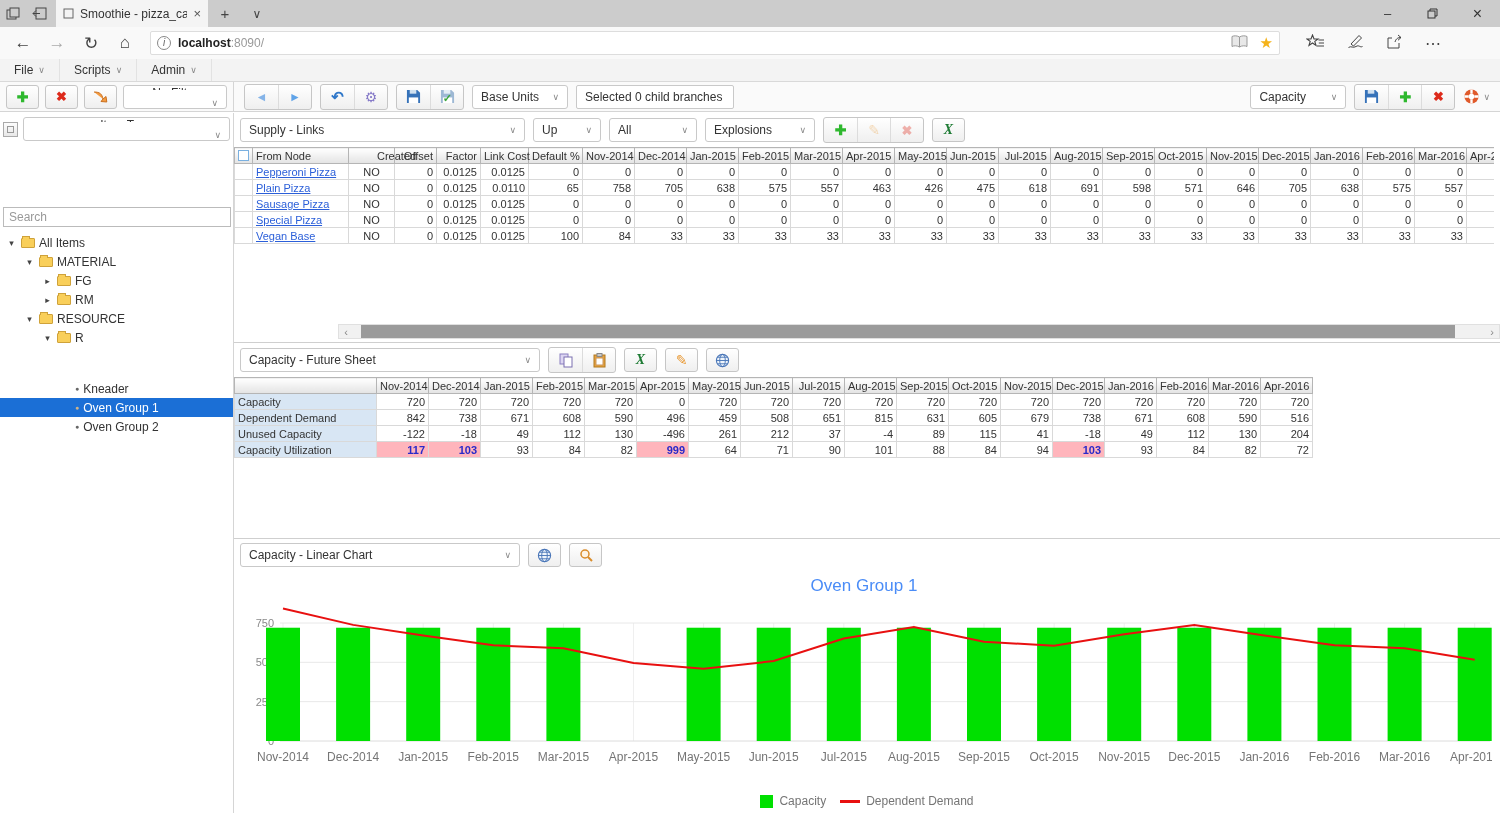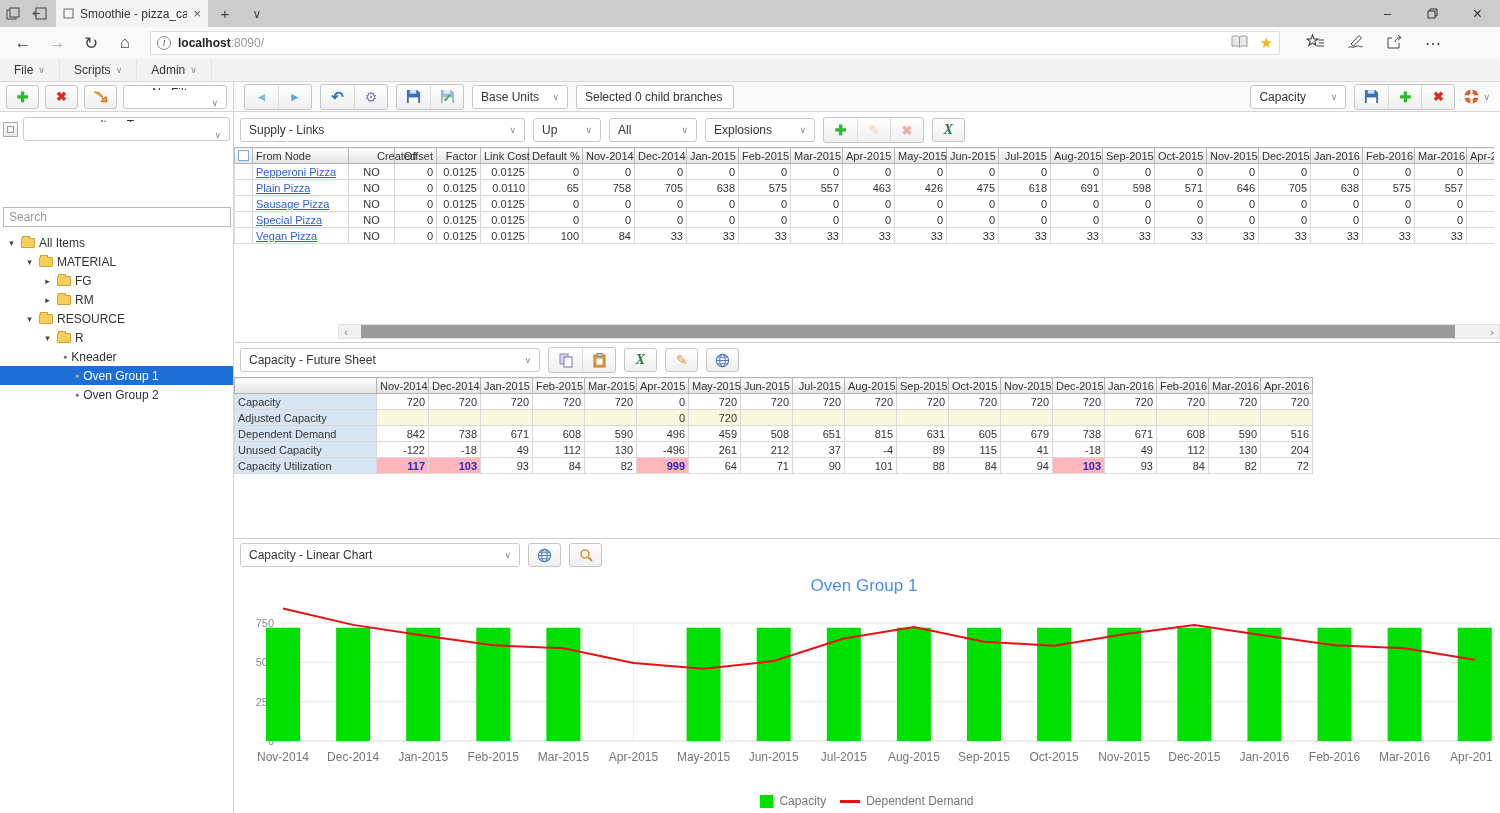--- a/index.html
+++ b/index.html
@@ -324,21 +324,21 @@
           <div class="tree-row" style="padding-left: 24px;">
             <span class="arrow">▾</span>
             <span class="folder-ic"></span>
             <span>RESOURCE</span>
           </div>
           <div class="tree-row" style="padding-left: 42px;">
             <span class="arrow">▾</span>
             <span class="folder-ic"></span>
             <span>R</span>
           </div>
-          <div class="tree-row" style="padding-left: 48px;">
+          <div class="tree-row" style="padding-left: 60px; margin-top: 32px;">
             <span class="arrow"></span>
             <span class="bullet">●</span>
             <span>Kneader</span>
           </div>
           <div class="tree-row selected" style="padding-left: 60px; background: rgb(27, 111, 214);">
             <span class="arrow"></span>
             <span class="bullet">●</span>
             <span>Oven Group 1</span>
           </div>
           <div class="tree-row" style="padding-left: 60px;">
@@ -548,21 +548,21 @@
                   <td class="num">0</td>
                   <td class="num">0</td>
                   <td class="num">0</td>
                   <td class="num">0</td>
                   <td class="num">0</td>
                   <td class="num">0</td>
                   <td class="num"></td>
                 </tr>
                 <tr>
                   <td></td>
-                  <td><a href="#" style="color: rgb(43, 95, 217);">Vegan Pizza</a></td>
+                  <td><a href="#" style="color: rgb(43, 95, 217);">Vegan Base</a></td>
                   <td class="ctr">NO</td>
                   <td class="num">0</td>
                   <td class="num">0.0125</td>
                   <td class="num">0.0125</td>
                   <td class="num">100</td>
                   <td class="num">84</td>
                   <td class="num">33</td>
                   <td class="num">33</td>
                   <td class="num">33</td>
                   <td class="num">33</td>
@@ -687,41 +687,20 @@
                   <td class="num">720</td>
                   <td class="num">720</td>
                   <td class="num">720</td>
                   <td class="num">720</td>
                   <td class="num">720</td>
                   <td class="num">720</td>
                   <td class="num">720</td>
                   <td class="num">720</td>
                   <td class="num">720</td>
                   <td class="num">720</td>
-                </tr>
-                <tr>
-                  <td class="rowlabel" style="background: rgb(216, 230, 244);">Adjusted Capacity</td>
-                  <td class="num" style="background: rgb(248, 248, 223);"></td>
-                  <td class="num" style="background: rgb(248, 248, 223);"></td>
-                  <td class="num" style="background: rgb(248, 248, 223);"></td>
-                  <td class="num" style="background: rgb(248, 248, 223);"></td>
-                  <td class="num" style="background: rgb(248, 248, 223);"></td>
-                  <td class="num" style="background: rgb(248, 248, 223);">0</td>
-                  <td class="num" style="background: rgb(248, 248, 223);">720</td>
-                  <td class="num" style="background: rgb(248, 248, 223);"></td>
-                  <td class="num" style="background: rgb(248, 248, 223);"></td>
-                  <td class="num" style="background: rgb(248, 248, 223);"></td>
-                  <td class="num" style="background: rgb(248, 248, 223);"></td>
-                  <td class="num" style="background: rgb(248, 248, 223);"></td>
-                  <td class="num" style="background: rgb(248, 248, 223);"></td>
-                  <td class="num" style="background: rgb(248, 248, 223);"></td>
-                  <td class="num" style="background: rgb(248, 248, 223);"></td>
-                  <td class="num" style="background: rgb(248, 248, 223);"></td>
-                  <td class="num" style="background: rgb(248, 248, 223);"></td>
-                  <td class="num" style="background: rgb(248, 248, 223);"></td>
                 </tr>
                 <tr>
                   <td class="rowlabel" style="background: rgb(216, 230, 244);">Dependent Demand</td>
                   <td class="num">842</td>
                   <td class="num">738</td>
                   <td class="num">671</td>
                   <td class="num">608</td>
                   <td class="num">590</td>
                   <td class="num">496</td>
                   <td class="num">459</td>

